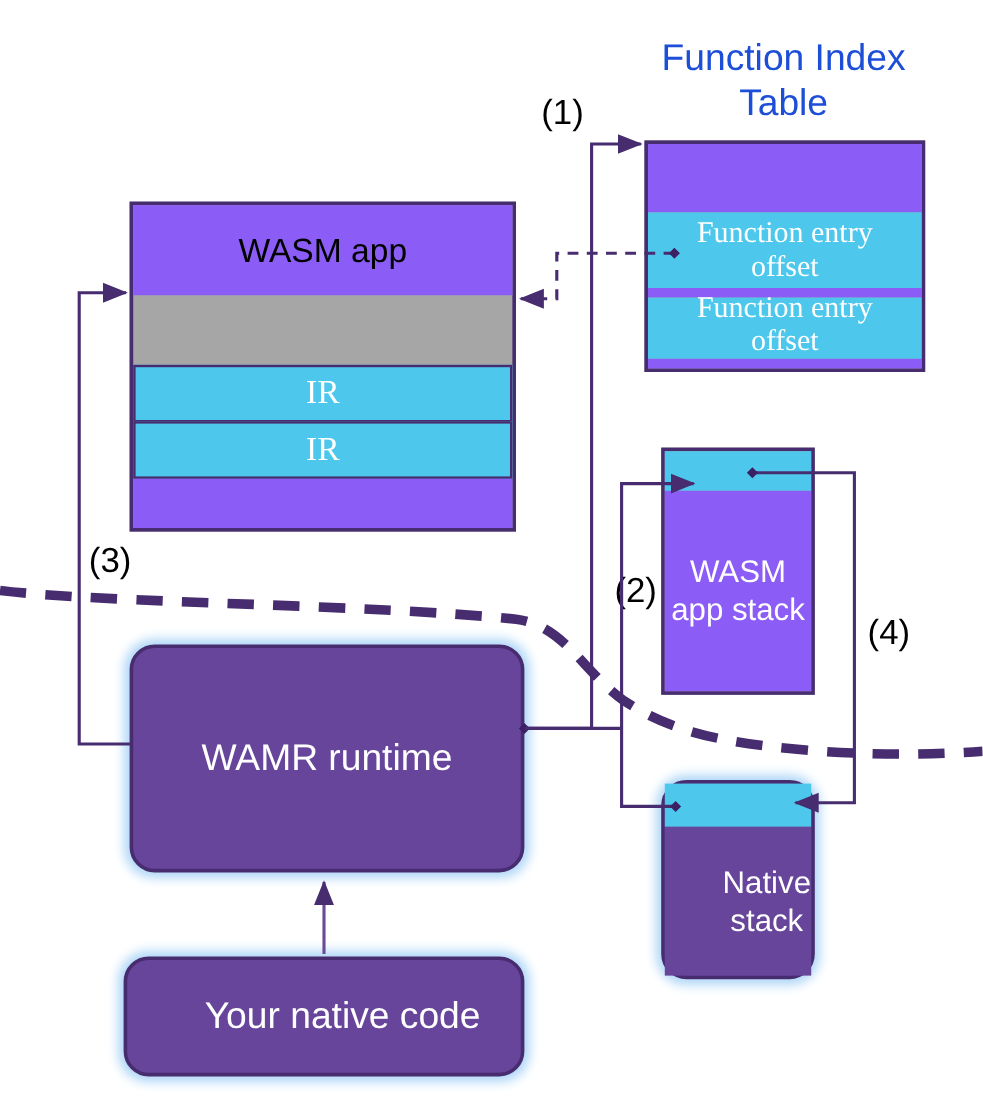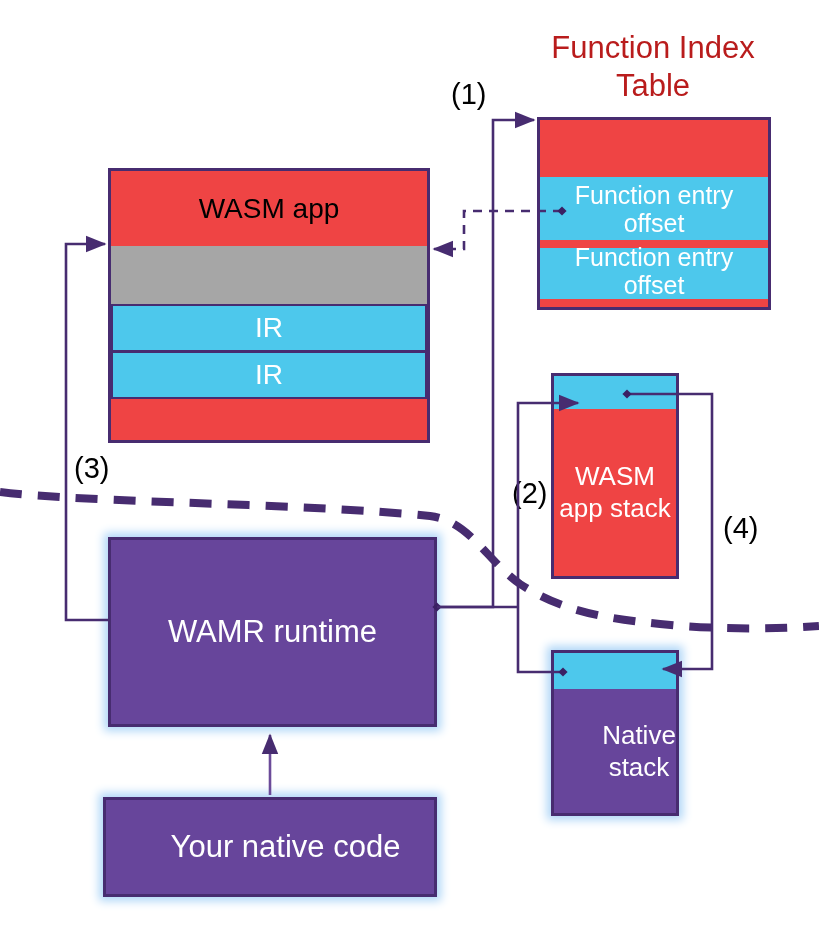--- a/index.html
+++ b/index.html
@@ -10,56 +10,57 @@
   #stage{
     position:relative;
     width:819px;
     height:925px;
     background:#ffffff;
     overflow:hidden;
   }
   
   .box{position:absolute;box-sizing:border-box;}
   .brd{border:3px solid #472C70;}
-  .gray{background:#ef4444;}
-  .cyan{background:#4DC8EC;}
+  .gray{background:#8b5cf6;}
+  .cyan{background:#4DC8EC;font-family:Liberation Serif, serif;}
   .purple{background:#67459B;}
 
   .lbl{
     position:absolute;
     display:flex;
     align-items:center;
     justify-content:center;
     text-align:center;
     pointer-events:none;
     white-space:pre-line;
   }
   .white{color:#FFFFFF;}
   .black{color:#000000;}
 
   
   .glow{
     box-shadow:0 0 9px 4px #AFD6F7;
+    border-radius:21px;
   }
 
   
   #wires{
     position:absolute;left:0;top:0;width:819px;height:925px;
     pointer-events:none;
   }
   .stepnum{
     font-size:29px;
     color:#000;
     position:absolute;
     font-family:"Liberation Sans", sans-serif;
   }
   .title{
     position:absolute;
     font-size:31px;
-    color:#b91c1c;
+    color:#1d4ed8;
     text-align:center;
     line-height:1.22;
   }
 </style>
 </head>
 <body>
 
 <div id="stage">
 
   <div class="title" style="left:528px;top:29px;width:250px;">Function

